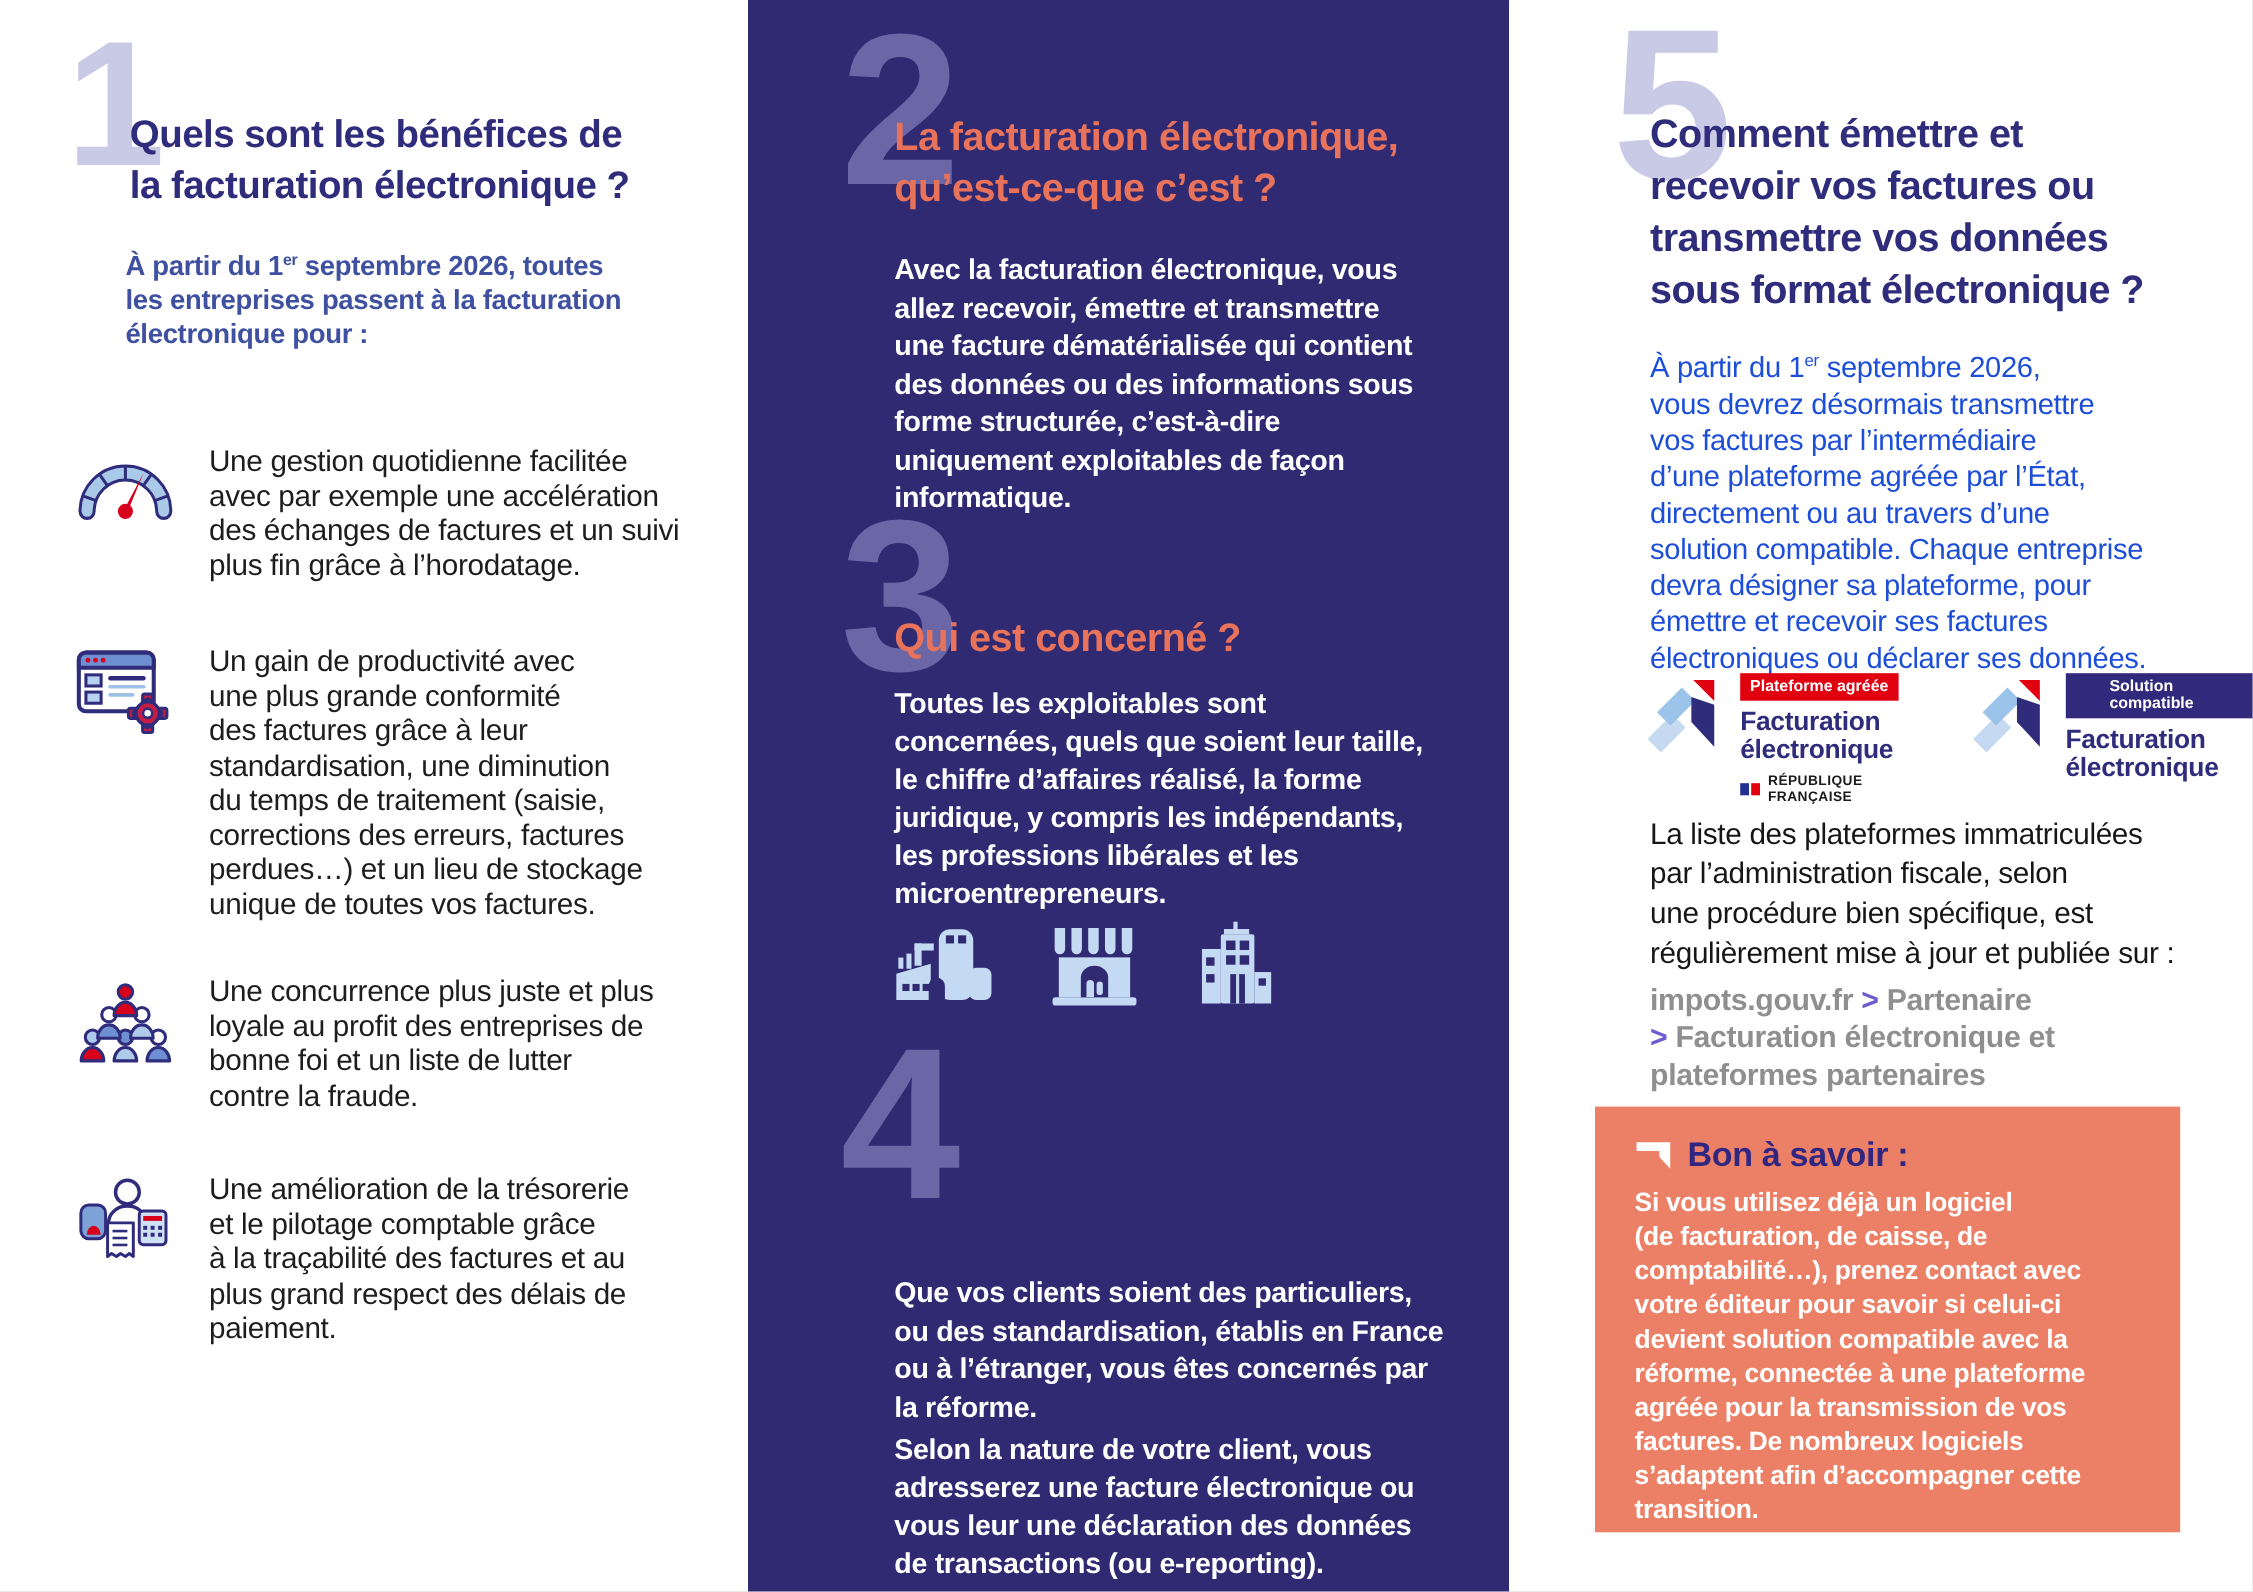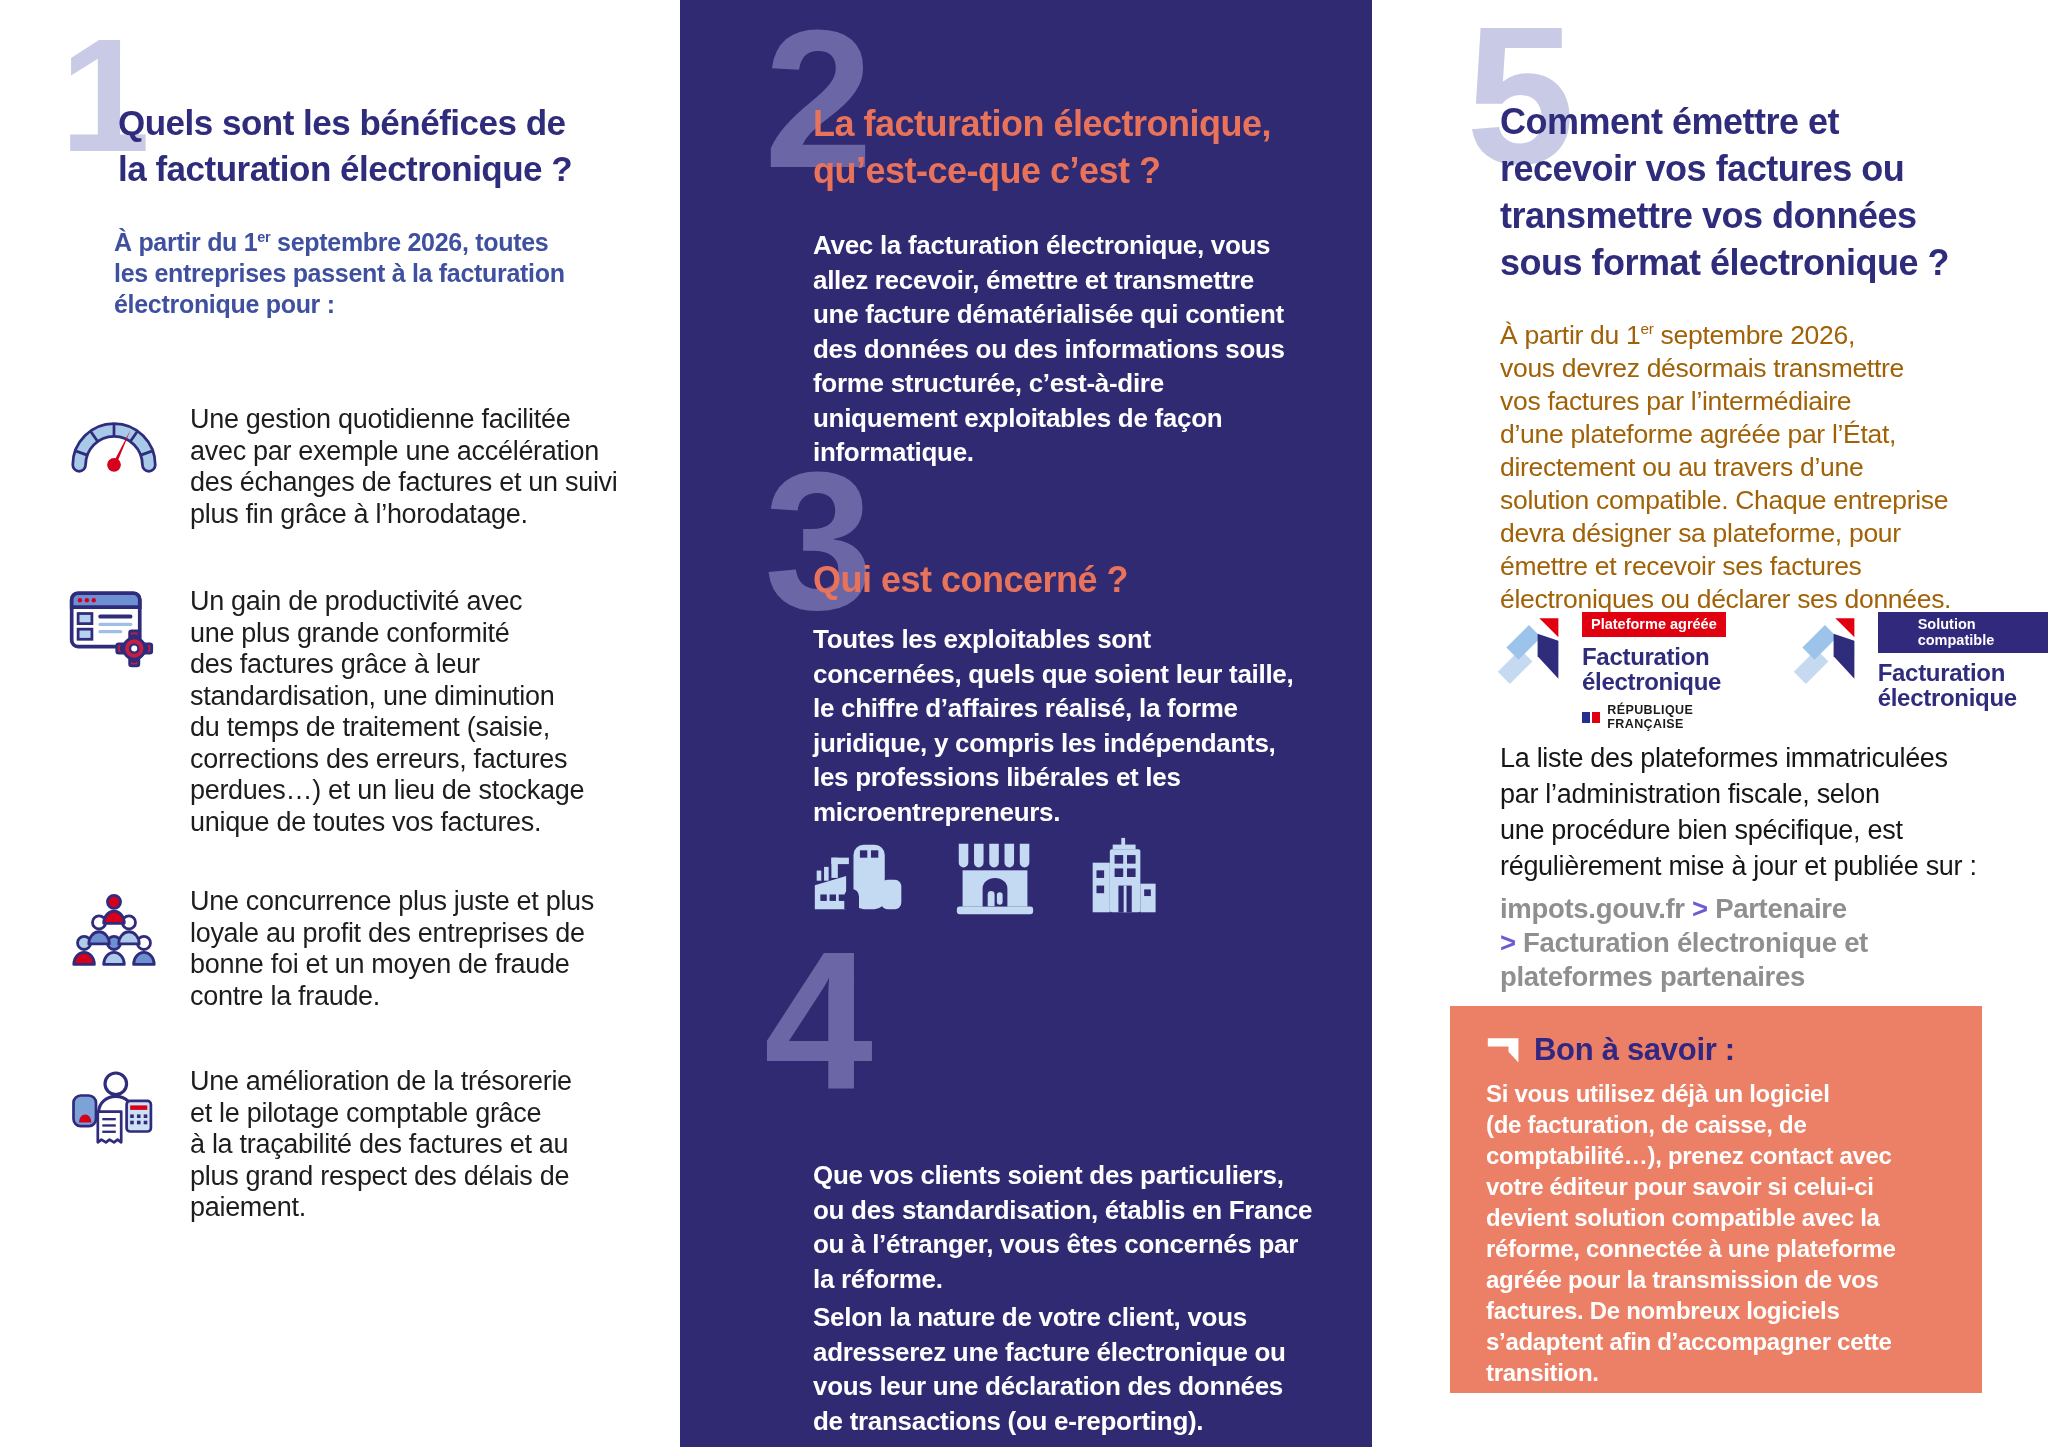--- a/index.html
+++ b/index.html
@@ -36,21 +36,21 @@
 
   .h2m{left:133px;top:100px;}
   .p2m{left:133px;top:228px;}
   .h3m{left:133px;top:556px;}
   .p3m{left:133px;top:622px;}
   .iconrow{position:absolute;left:133px;top:836px;display:flex;gap:46px;align-items:flex-end;z-index:2;}
   .h4m{left:133px;top:1036px;}
   .p4a{left:133px;top:1158px;}
   .p4b{left:133px;top:1300px;}
   .wbody{font-size:26px;line-height:34.5px;font-weight:bold;color:#ffffff;letter-spacing:-0.3px;}
-  .body5{left:128px;top:312px;font-size:26.5px;line-height:33px;color:#a16207;letter-spacing:-0.3px;}
+  .body5{left:128px;top:312px;font-size:26.5px;line-height:33px;color:#1d4ed8;letter-spacing:-0.3px;}
   .liste{left:128px;top:740px;font-size:27px;line-height:36px;color:#161616;letter-spacing:-0.3px;}
   .link{left:128px;top:892px;font-size:27.5px;line-height:34px;font-weight:bold;color:#8f8f8f;letter-spacing:-0.3px;}
   .chev{color:#6f5bd0;}
 
   .logos{position:absolute;left:124px;top:612px;display:flex;gap:34px;z-index:2;}
   .logo{display:flex;align-items:flex-start;}
   .mark{width:78px;height:92px;flex:none;}
   .ltext{margin-left:8px;}
   .badge{display:inline-block;font-size:14.5px;font-weight:bold;color:#fff;padding:4px 9px 5px;letter-spacing:0;}
   .badge-red{background:#e1000f;}
@@ -148,21 +148,21 @@
             <path d="M51 58 a11 13 0 0 1 22 0 Z" fill="#aecbea"></path>
             <circle cx="30" cy="35" r="7" fill="#fff"></circle>
             <circle cx="62" cy="35" r="7" fill="#fff"></circle>
             <path d="M35 36 a11 13 0 0 1 22 0 Z" fill="#d6001c"></path>
             <circle cx="46" cy="13" r="7" fill="#d6001c"></circle>
           </g>
         </svg>
       </div>
       <p class="btext">Une concurrence plus juste et plus
 loyale au profit des entreprises de
-bonne foi et un moyen de fraude
+bonne foi et un liste de lutter
 contre la fraude.</p>
     </div>
 
     <div class="benefit b4">
       <div class="bicon">
         <svg width="90" height="82" viewBox="0 0 100 90">
           <circle cx="52" cy="17" r="12" fill="#fff" stroke="#2f2c7c" stroke-width="3.5"></circle>
           <path d="M33 48 a19 17 0 0 1 38 0" fill="#fff" stroke="#2f2c7c" stroke-width="3.5"></path>
           <rect x="5" y="30" width="25" height="34" rx="8" fill="#7da2d8" stroke="#2f2c7c" stroke-width="3"></rect>
           <path d="M11 60 a7 9 0 0 1 14 0 Z" fill="#d6001c"></path>

